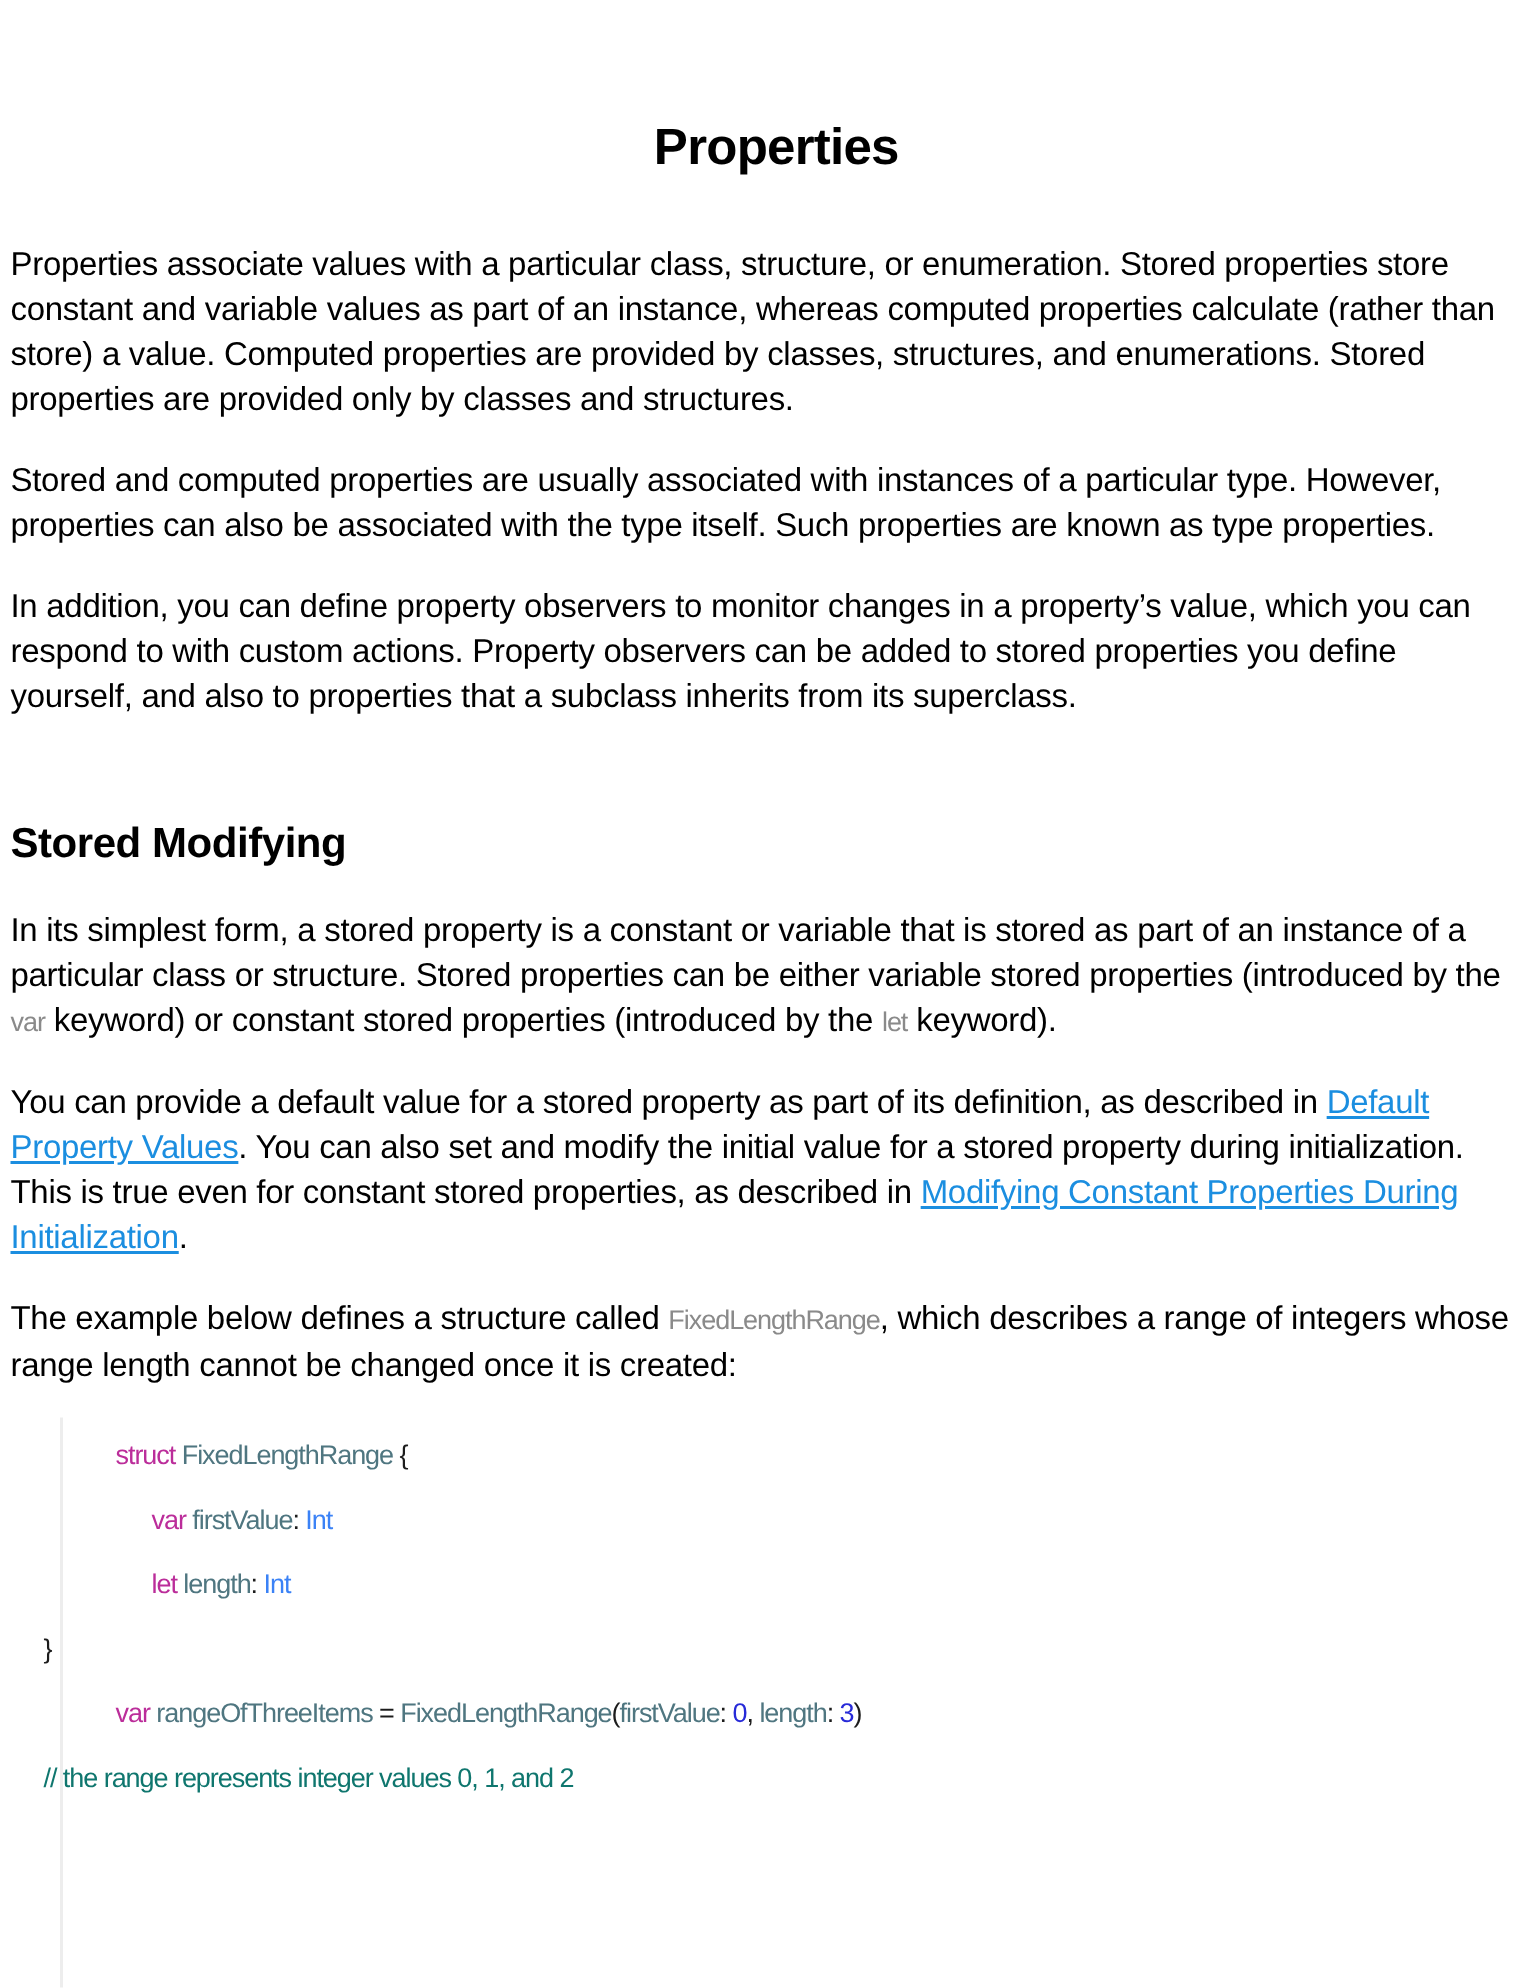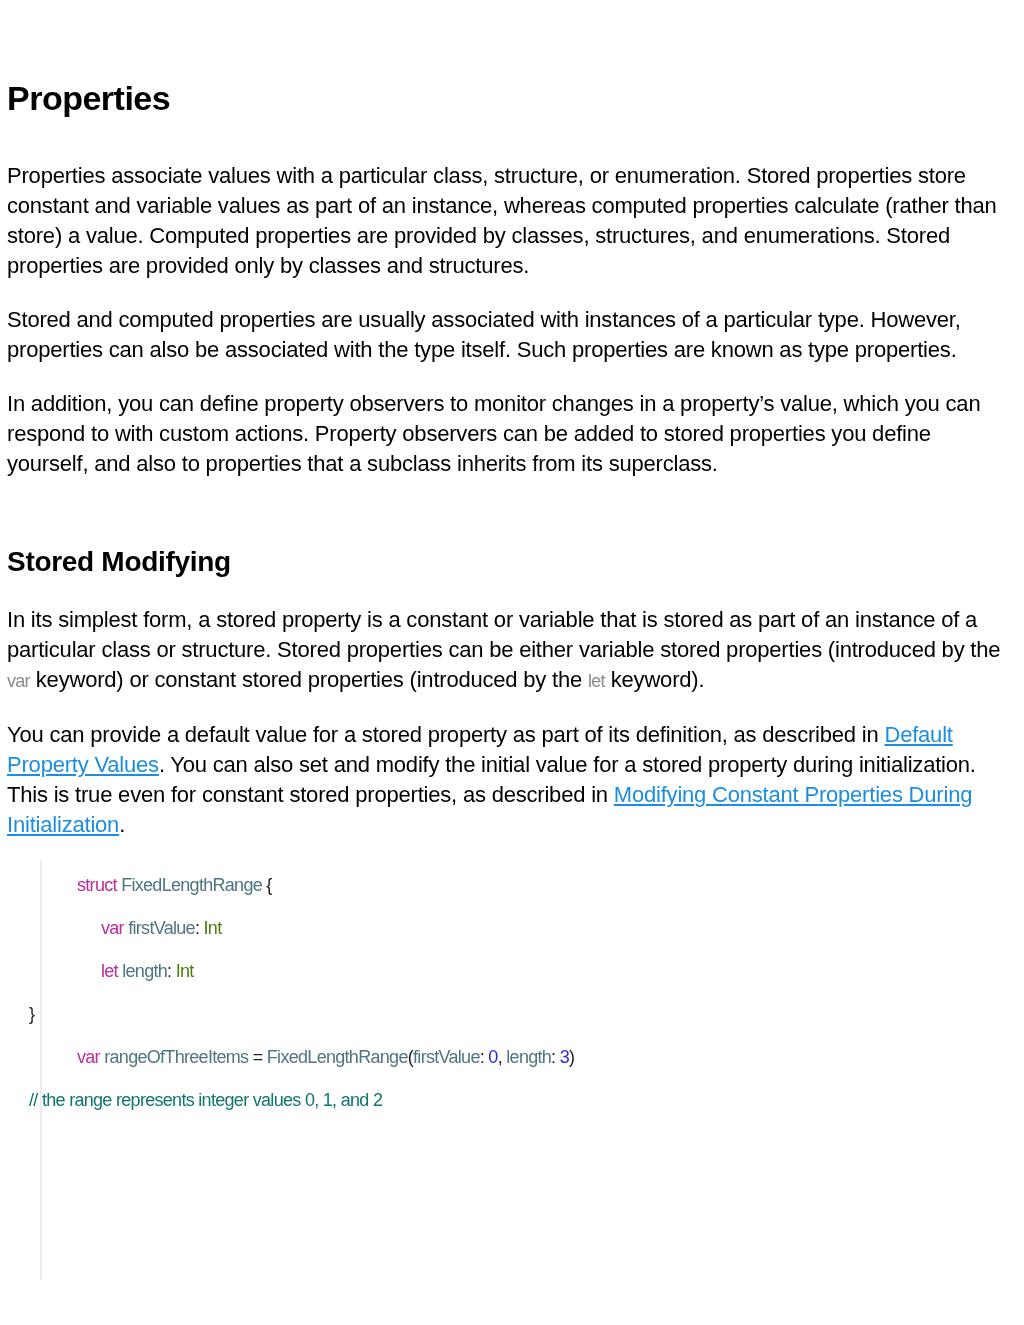--- a/index.html
+++ b/index.html
@@ -15,21 +15,22 @@
     font-family: "Liberation Sans", sans-serif;
   }
   .page {
     padding: 0 8px 0 7px;
   }
   h1 {
     font-size: 34px;
     line-height: 40px;
     font-weight: bold;
     letter-spacing: -0.5px;
-    margin: 78px 0 43px 0;
+    margin: 78px 0 43px 12px;
+    text-align: center;
   }
   h2 {
     font-size: 28px;
     line-height: 34px;
     font-weight: bold;
     letter-spacing: -0.3px;
     margin: 66px 0 26px 0;
   }
   p {
     font-size: 22px;
@@ -70,40 +71,41 @@
     line-height: 43px;
     letter-spacing: -0.7px;
     padding-left: 22px;
     white-space: pre-wrap;
   }
   .code-line.indent {
     padding-left: 46px;
   }
   .kw  { color: #bb2d9a; margin-left: 48px; }
   .ty  { color: #4f7680; }
-  .tp  { color: #4d7c0f; }
+  .tp  { color: #3b82f6; }
   .num { color: #272ad8; }
   .pl  { color: #1c1c1c; }
   .cm  { color: #0f766e; }
 </style>
 </head>
 <body>
 
 <div class="page">
 
   <h1>Properties</h1>
 
   <p>Properties associate values with a particular class, structure, or enumeration. Stored properties store constant and variable values as part of an instance, whereas computed properties calculate (rather than store) a value. Computed properties are provided by classes, structures, and enumerations. Stored properties are provided only by classes and structures.</p>
   <p>Stored and computed properties are usually associated with instances of a particular type. However, properties can also be associated with the type itself. Such properties are known as type properties.</p>
   <p>In addition, you can define property observers to monitor changes in a property’s value, which you can respond to with custom actions. Property observers can be added to stored properties you define yourself, and also to properties that a subclass inherits from its superclass.</p>
 
   <h2>Stored Modifying</h2>
 
   <p><span class="plain">In its simplest form, a stored property is a constant or variable that is stored as part of an instance of a particular class or structure. Stored properties can be either variable stored properties (introduced by the </span><span class="code">var</span><span class="plain"> keyword) or constant stored properties (introduced by the </span><span class="code">let</span><span class="plain"> keyword).</span></p>
   <p><span class="plain">You can provide a default value for a stored property as part of its definition, as described in </span><a class="link">Default Property Values</a><span class="plain">. You can also set and modify the initial value for a stored property during initialization. This is true even for constant stored properties, as described in </span><a class="link">Modifying Constant Properties During Initialization</a><span class="plain">.</span></p>
+  <p><span class="plain">The example below defines a structure called </span><span class="code">FixedLengthRange</span><span class="plain">, which describes a range of integers whose range length cannot be changed once it is created:</span></p>
 
   <div class="code-block">
     <div class="gutter-line"></div>
     <div class="code-line"><span class="kw">struct</span><span class="pl"> </span><span class="ty">FixedLengthRange</span><span class="pl"> {</span></div>
     <div class="code-line indent"><span class="kw">var</span><span class="pl"> </span><span class="ty">firstValue</span><span class="pl">: </span><span class="tp">Int</span></div>
     <div class="code-line indent"><span class="kw">let</span><span class="pl"> </span><span class="ty">length</span><span class="pl">: </span><span class="tp">Int</span></div>
     <div class="code-line"><span class="pl">}</span></div>
     <div class="code-line"><span class="kw">var</span><span class="pl"> </span><span class="ty">rangeOfThreeItems</span><span class="pl"> = </span><span class="ty">FixedLengthRange</span><span class="pl">(</span><span class="ty">firstValue</span><span class="pl">: </span><span class="num">0</span><span class="pl">, </span><span class="ty">length</span><span class="pl">: </span><span class="num">3</span><span class="pl">)</span></div>
     <div class="code-line"><span class="cm">// the range represents integer values 0, 1, and 2</span></div>
   </div>

